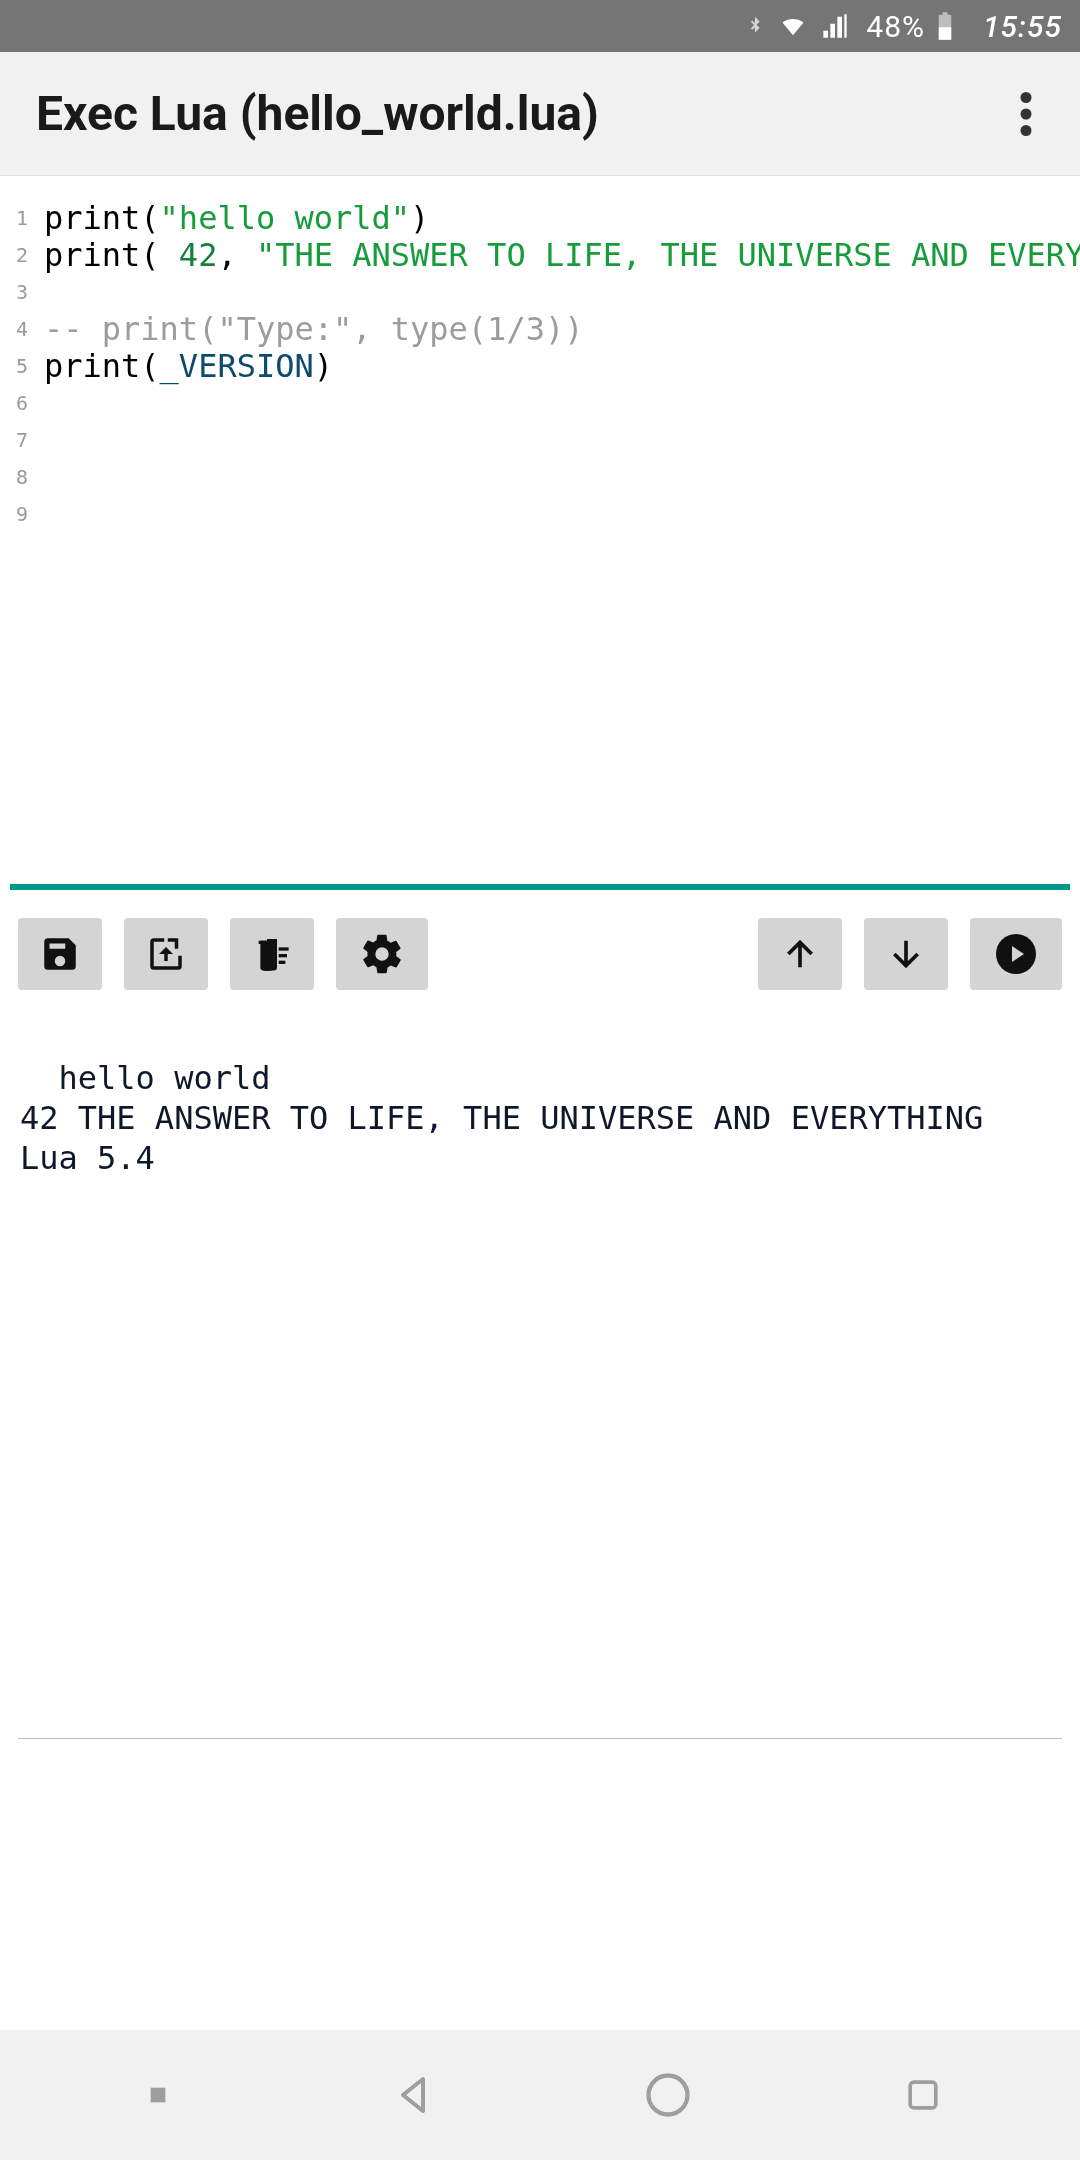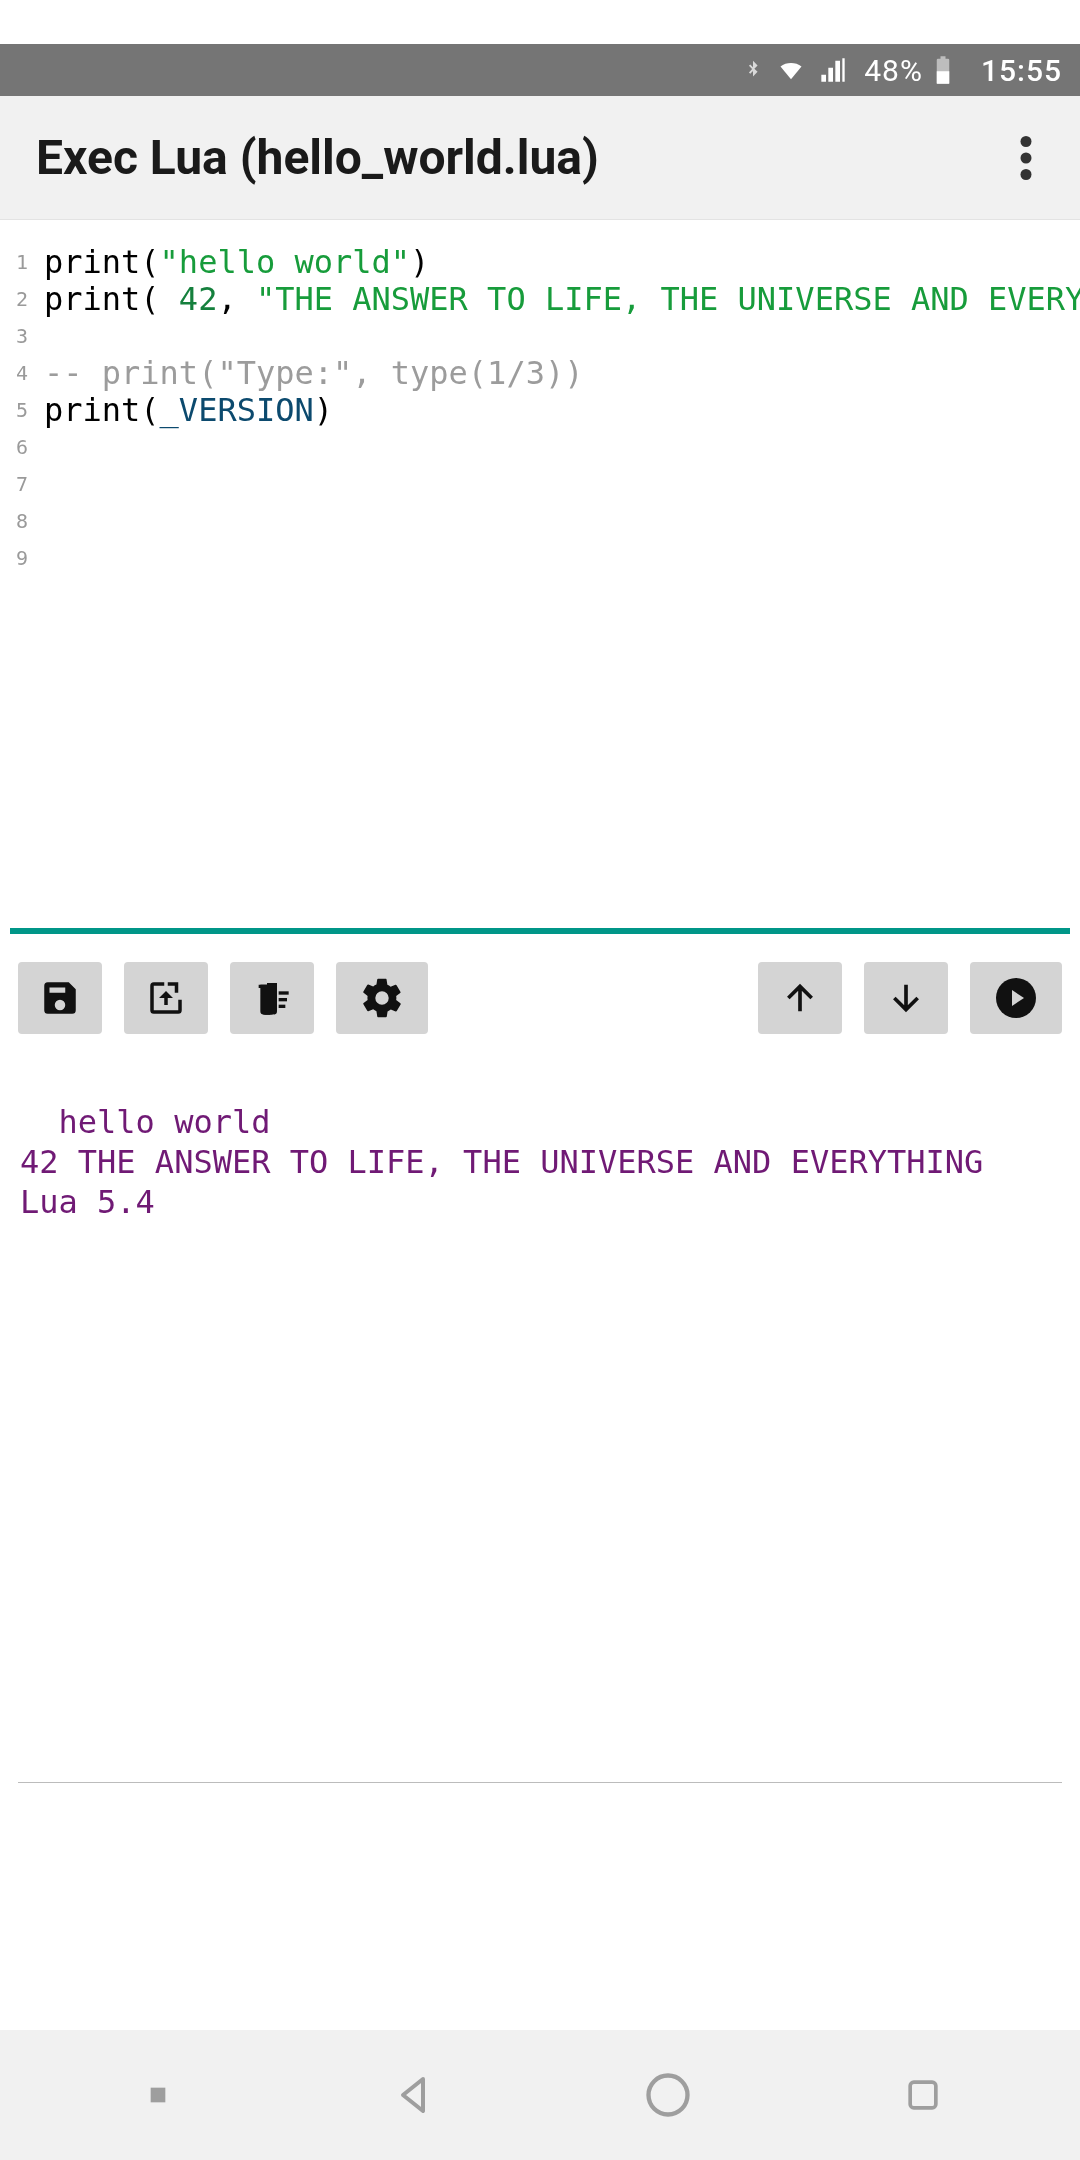--- a/index.html
+++ b/index.html
@@ -1,22 +1,22 @@
 <!DOCTYPE html>
 <html><head>
 <meta charset="utf-8">
 <style>
   * { margin: 0; padding: 0; box-sizing: border-box; }
   html, body { width: 1080px; height: 2160px; font-family: Roboto, Arial, sans-serif; background: #fff; overflow: hidden; }
 
   
-  .status-bar { height: 52px; background: #757575; color: #fff; display: flex; align-items: center; justify-content: flex-end; padding: 0 18px; font-size: 30px; letter-spacing: 1px; margin-top: 44px; }
+  .status-bar { height: 52px; background: #757575; color: #fff; display: flex; align-items: center; justify-content: flex-end; padding: 0 18px; font-size: 30px; letter-spacing: 1px; }
   .status-bar .icons { display: flex; align-items: center; gap: 10px; }
   .status-bar .battery-text { margin-left: 6px; }
-  .status-bar .time { margin-left: 18px; font-weight: 500; }
+  .status-bar .time { margin-left: 18px; font-weight: 500; font-style: italic; }
 
   
   .app-bar { height: 124px; background: #f1f1f1; display: flex; align-items: center; justify-content: space-between; padding: 0 30px 0 36px; border-bottom: 1px solid #e3e3e3; }
   .app-bar .title { font-size: 48px; font-weight: 700; color: #1a1a1a; }
   .app-bar .more { width: 48px; height: 48px; display: flex; align-items: center; justify-content: center; }
 
   
   .editor { background: #fff; padding-top: 20px; height: 708px; overflow: hidden; display:flex; }
   .gutter { width: 44px; padding-top: 4px; }
   .gutter .ln { height: 37px; line-height: 37px; text-align: center; font-size: 20px; color: #9a9a9a; font-family: monospace; }
@@ -32,21 +32,21 @@
   
   .divider { height: 6px; background: #009688; margin: 0 10px; }
 
   
   .toolbar { display: flex; align-items: center; gap: 22px; padding: 28px 18px 28px 18px; }
   .toolbar .spacer { flex: 1; }
   .tool-btn { width: 84px; height: 72px; background: #d4d4d4; border-radius: 4px; display: flex; align-items: center; justify-content: center; }
   .tool-btn.wide { width: 92px; }
 
   
-  .output { padding: 0 20px; font-family: "DejaVu Sans Mono", Menlo, monospace; font-size: 32px; color: #701a75; white-space: pre-wrap; line-height: 40px; height: 720px; }
+  .output { padding: 0 20px; font-family: "DejaVu Sans Mono", Menlo, monospace; font-size: 32px; color: #0f172a; white-space: pre-wrap; line-height: 40px; height: 720px; }
 
   .out-divider { border-top: 1px solid #bcbcbc; margin: 0 18px; }
 
   
   .nav-bar { position: absolute; left: 0; right: 0; bottom: 0; height: 130px; background: #f1f1f1; display: flex; align-items: center; justify-content: space-around; padding: 0 30px; }
   .nav-bar .nav-btn { width: 70px; height: 70px; display: flex; align-items: center; justify-content: center; }
 
   svg { display: block; }
 </style>
 </head>

